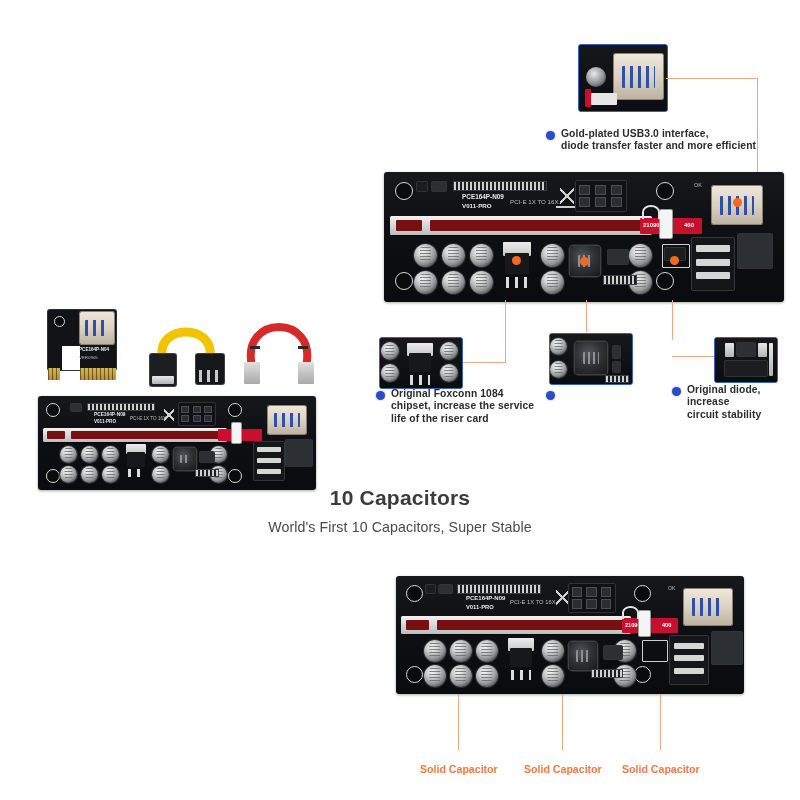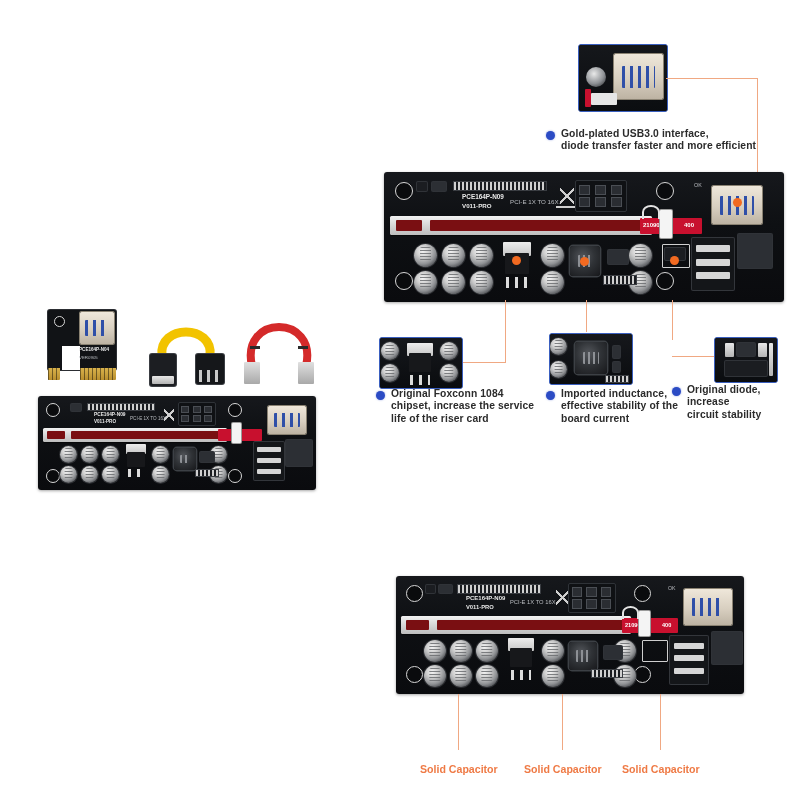--- a/index.html
+++ b/index.html
@@ -249,23 +249,20 @@
   </div>
 
   <div class="callout" style="left:376px;top:388px;width:170px;">
     <span class="bullet"></span>
     <span class="txt">Original Foxconn 1084
 chipset, increase the service
 life of the riser card</span>
   </div>
   <div class="callout" style="left:546px;top:388px;width:160px;">
     <span class="bullet"></span>
-    <span class="txt">Imported inductance,
-effective stability of the
-board current</span>
   </div>
   <div class="callout" style="left:672px;top:384px;width:130px;">
     <span class="bullet"></span>
     <span class="txt">Original diode, increase
 circuit stability</span>
   </div>
 
   <div class="abs" style="left:48px;top:310px;width:68px;height:72px;">
     <div class="adapter" style="left:0;top:0;width:68px;height:60px;"></div>
     <div class="usb" style="left:32px;top:2px;width:34px;height:32px;">
@@ -353,20 +350,24 @@
     <div class="chip light" style="left:162px;top:56px;width:14px;height:10px;"></div>
     <div class="pinstrip" style="left:158px;top:74px;width:22px;height:6px;"></div>
     <div class="sideblock" style="left:216px;top:46px;width:30px;height:38px;">
       <div class="bar" style="top:14%;"></div>
       <div class="bar" style="top:42%;"></div>
       <div class="bar" style="top:70%;"></div>
     </div>
     <div class="chip light" style="left:248px;top:44px;width:26px;height:26px;"></div>
   </div>
 
+  <div class="headline" style="top:486px;">
+    <div class="h1">10 Capacitors</div>
+    <div class="h2">World's First 10 Capacitors, Super Stable</div>
+  </div>
 
   <div class="board" style="left:396px;top:576px;width:348px;height:118px;">
     <div class="hole" style="left:10px;top:9px;width:15px;height:15px;"></div>
     <div class="hole" style="left:238px;top:9px;width:15px;height:15px;"></div>
     <div class="hole" style="left:10px;top:90px;width:15px;height:15px;"></div>
     <div class="hole" style="left:238px;top:90px;width:15px;height:15px;"></div>
 
     <div class="pinstrip" style="left:62px;top:9px;width:82px;height:8px;"></div>
     <div class="chip" style="left:30px;top:9px;width:9px;height:8px;"></div>
     <div class="chip light" style="left:43px;top:9px;width:13px;height:8px;"></div>

